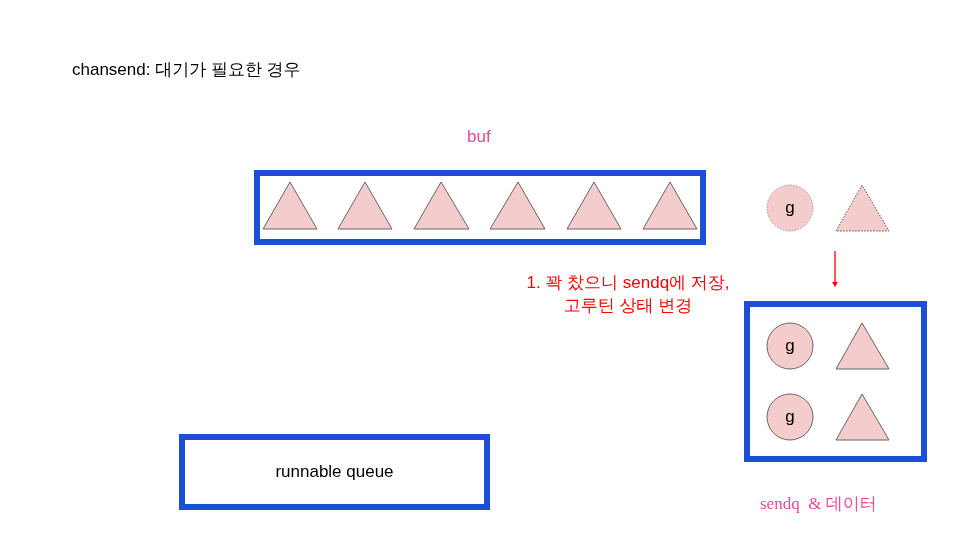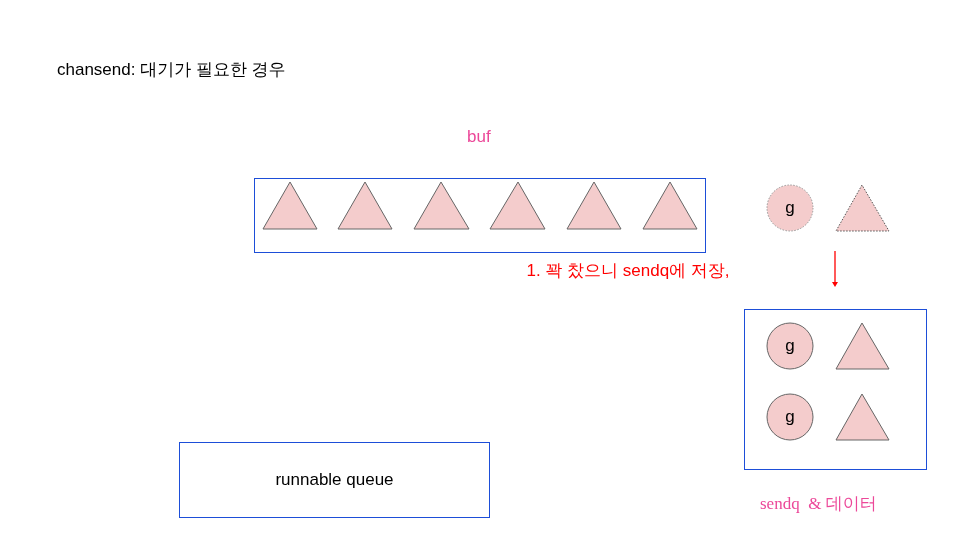--- a/index.html
+++ b/index.html
@@ -1,21 +1,21 @@
 <!DOCTYPE html>
 <html><head>
 <meta charset="utf-8">
 <style>
   html, body { margin: 0; padding: 0; background: #ffffff; }
   body { width: 960px; height: 540px; position: relative; overflow: hidden;
          font-family: "Liberation Sans", "DejaVu Sans", sans-serif; }
   .abs { position: absolute; }
-  .title { left: 57px; top: 58px; font-size: 17px; color: #000; white-space: nowrap; }
+  .title { left: 72px; top: 58px; font-size: 17px; color: #000; white-space: nowrap; }
   .label-gray { color: #ec4899; font-size: 17px; white-space: nowrap; }
-  .box { border: 1px solid #1d4ed8; box-sizing: border-box; background: #fff; margin-top: 8px; }
+  .box { border: 6px solid #1d4ed8; box-sizing: border-box; background: #fff; }
   .red-note { color: #ff0000; font-size: 17px; text-align: center; line-height: 23px; white-space: nowrap; }
   .rq-label { font-size: 17px; color: #000; white-space: nowrap; }
   svg { position: absolute; overflow: visible; }
 </style>
 </head>
 <body>
 
 <div class="abs title">chansend: 대기가 필요한 경우</div>
 
 <div class="abs label-gray" style="left:467px; top:127px;">buf</div>
@@ -36,22 +36,23 @@
   <polygon points="832,282 838,282 835,287" fill="#ff0000"></polygon>
 
   <circle cx="790" cy="346" r="23" fill="#f4cccc" stroke="#666666" stroke-width="1"></circle>
   <polygon points="862,323 836,369 889,369" fill="#f4cccc" stroke="#666666" stroke-width="1"></polygon>
   <circle cx="790" cy="417" r="23" fill="#f4cccc" stroke="#666666" stroke-width="1"></circle>
   <polygon points="862,394 836,440 889,440" fill="#f4cccc" stroke="#666666" stroke-width="1"></polygon>
 </svg>
 
 <div class="abs" style="left:780px; top:198px; width:20px; text-align:center; font-size:17px; color:#000;">g</div>
 
-<div class="abs red-note" style="left:510px; top:259px; width:236px;">
+<div class="abs red-note" style="left:510px; top:271px; width:236px;">
   <div>1. 꽉 찼으니 sendq에 저장,</div>
+  <div>고루틴 상태 변경</div>
 </div>
 
 <div class="abs box" style="left:744px; top:301px; width:183px; height:161px; background:transparent;"></div>
 <div class="abs" style="left:780px; top:336px; width:20px; text-align:center; font-size:17px; color:#000;">g</div>
 <div class="abs" style="left:780px; top:407px; width:20px; text-align:center; font-size:17px; color:#000;">g</div>
 
 <div class="abs label-gray" style="left:760px; top:492px; white-space:pre;font-family:Liberation Serif, serif;">sendq  &amp; 데이터</div>
 
 <div class="abs box" style="left:179px; top:434px; width:311px; height:76px; display:flex; align-items:center; justify-content:center;">
   <span class="rq-label">runnable queue</span>

